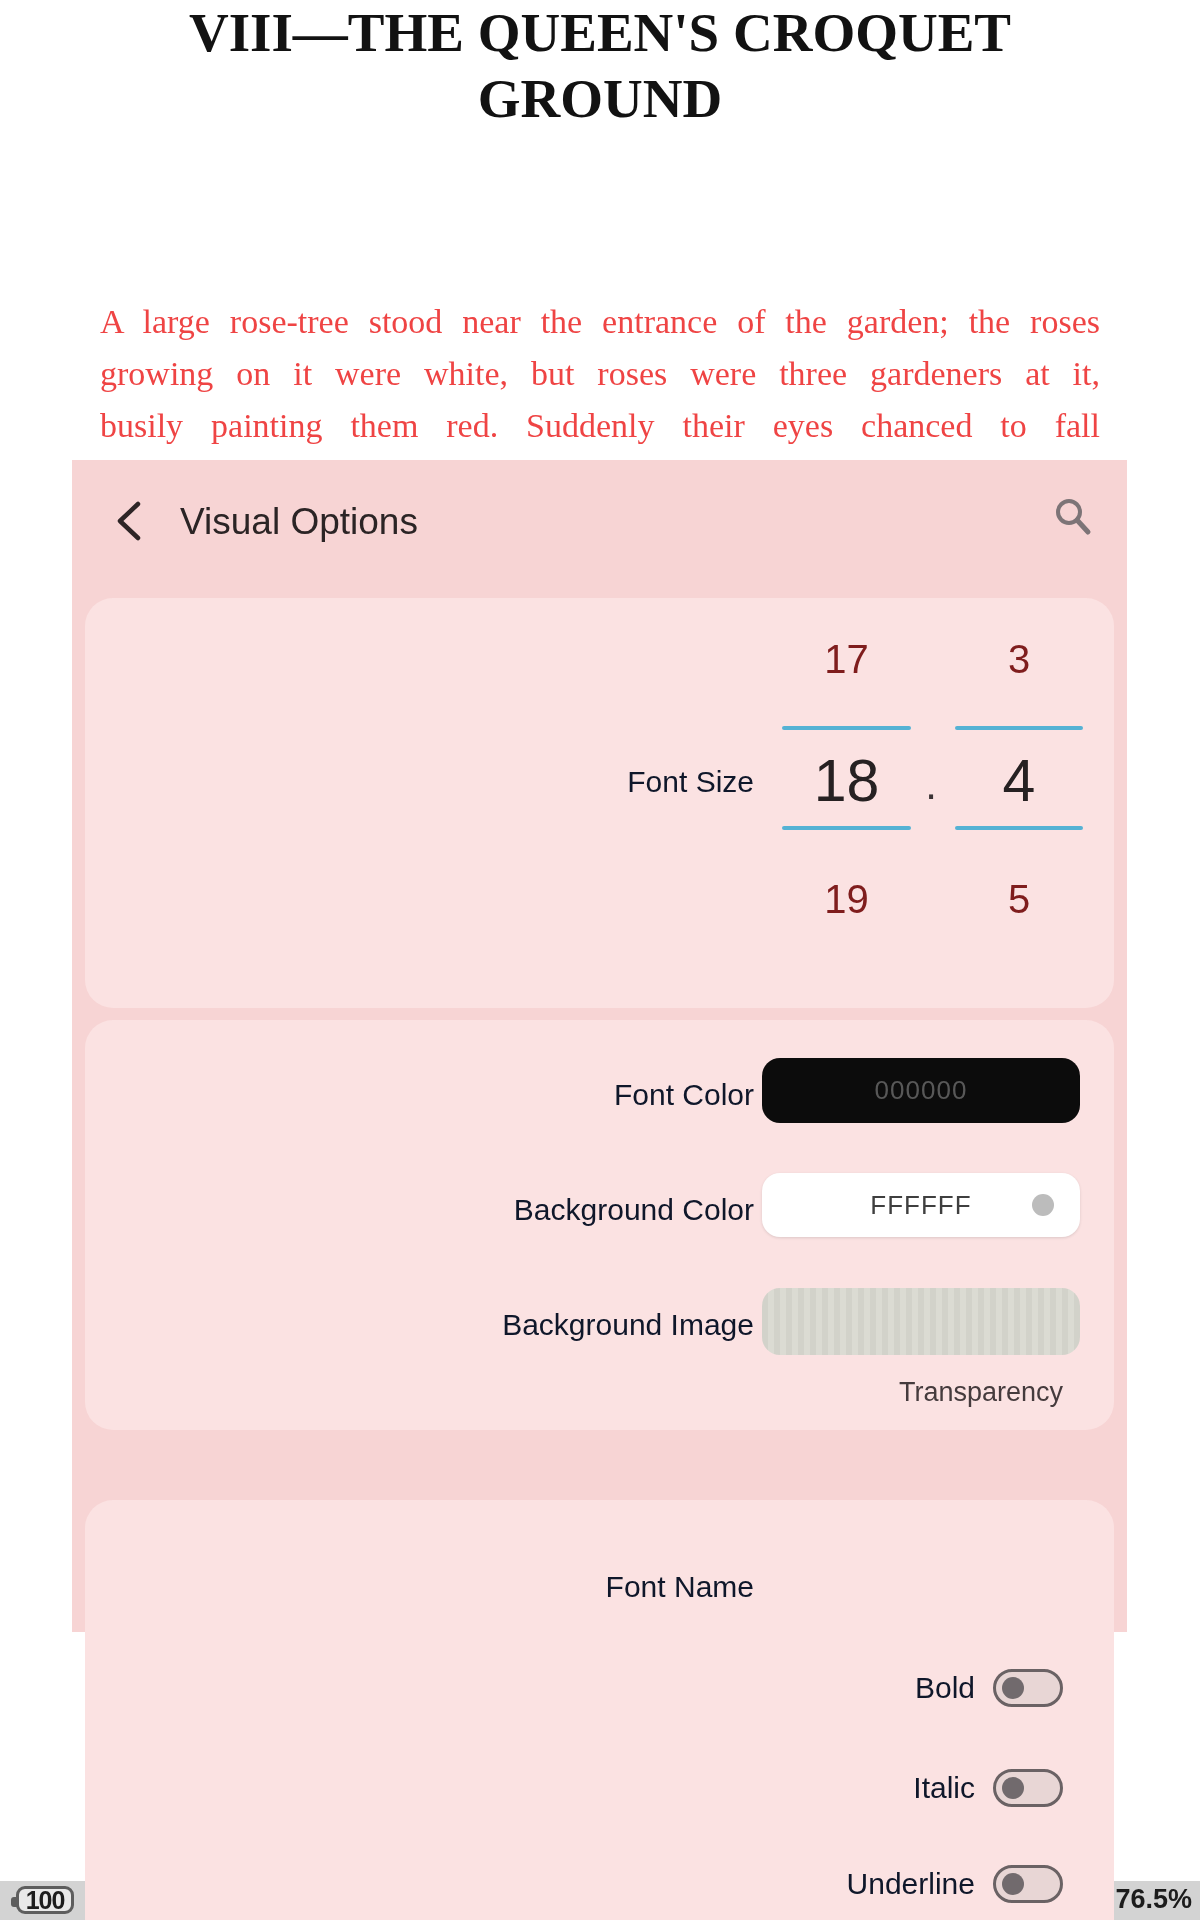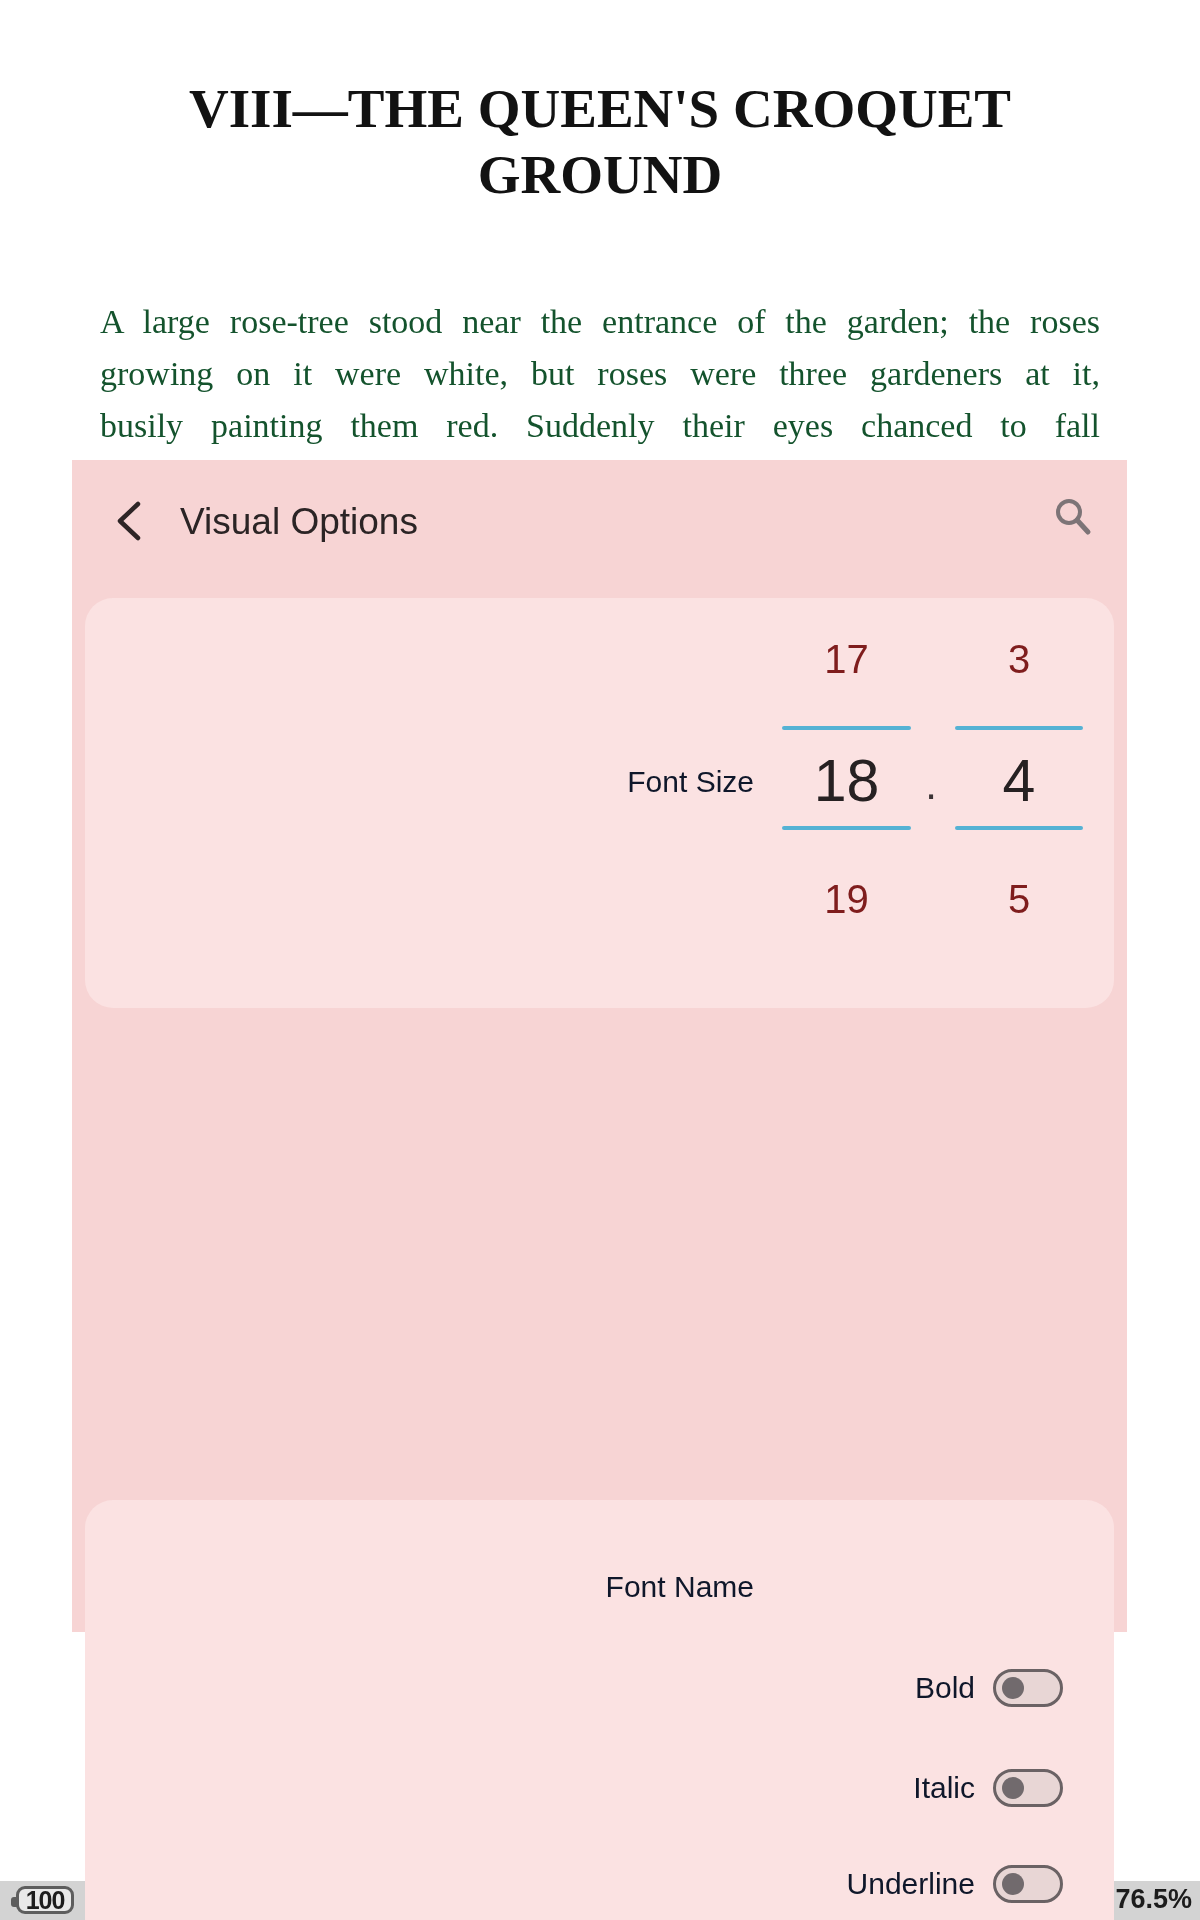--- a/index.html
+++ b/index.html
@@ -1,24 +1,24 @@
 <!DOCTYPE html>
 <html><head>
 <meta charset="utf-8">
 <style>
   * { margin:0; padding:0; box-sizing:border-box; }
   html,body { width:1200px; height:1920px; background:#ffffff; overflow:hidden; }
   body { font-family:"Liberation Sans", sans-serif; position:relative; }
 
   
   .book { position:absolute; left:0; top:0; width:1200px; color:#101010; }
-  .book-title { margin-top:76px; text-align:center; font-family:"Liberation Serif", serif;
+  .book-title { text-align:center; font-family:"Liberation Serif", serif;
                 font-weight:700; font-size:55px; line-height:66px; color:#121212; }
   .book-para { position:absolute; left:100px; top:296px; width:1000px;
-               font-family:"Liberation Serif", serif; font-size:34px; line-height:52px; color:#14532d; }
+               font-family:"Liberation Serif", serif; font-size:34px; line-height:52px; color:#ef4444; }
   .book-line { text-align:justify; text-align-last:justify; white-space:normal; }
 
   
   .statusbar { position:absolute; left:0; top:1881px; width:1200px; height:39px;
                background:#d3d3d3; z-index:1; }
   .battery { position:absolute; left:16px; top:5px; width:58px; height:28px;
              border:3px solid #5d5d5d; border-radius:9px; background:#e9e9e9;
              display:flex; align-items:center; justify-content:center; }
   .battery::before { content:""; position:absolute; left:-8px; top:8px; width:6px; height:10px;
                      background:#5d5d5d; border-radius:3px 0 0 3px; }
@@ -143,20 +143,37 @@
 
     <div class="picker picker-dec">
       <div class="num dim p-above">3</div>
       <div class="bline l-top"></div>
       <div class="num sel p-sel">4</div>
       <div class="bline l-bot"></div>
       <div class="num dim p-below">5</div>
     </div>
   </section>
 
+  <section class="card card2">
+    <div class="row-label lab-fontcolor">Font Color</div>
+    <div class="swatch swatch-font">
+      <span class="hex">000000</span>
+    </div>
+
+    <div class="row-label lab-bgcolor">Background Color</div>
+    <div class="swatch swatch-bg">
+      <span class="hex">FFFFFF</span>
+      <span class="picker-dot"></span>
+    </div>
+
+    <div class="row-label lab-bgimage">Background Image</div>
+    <div class="swatch swatch-img"></div>
+
+    <div class="transp">Transparency</div>
+  </section>
 
   <section class="card card3">
     <div class="row-label lab-fontname">Font Name</div>
 
     <div class="row-label lab-bold" style="right:139px; top:168px;">Bold</div>
     <div class="toggle t-bold">
       <div class="knob"></div>
     </div>
 
     <div class="row-label lab-italic" style="right:139px; top:268px;">Italic</div>

